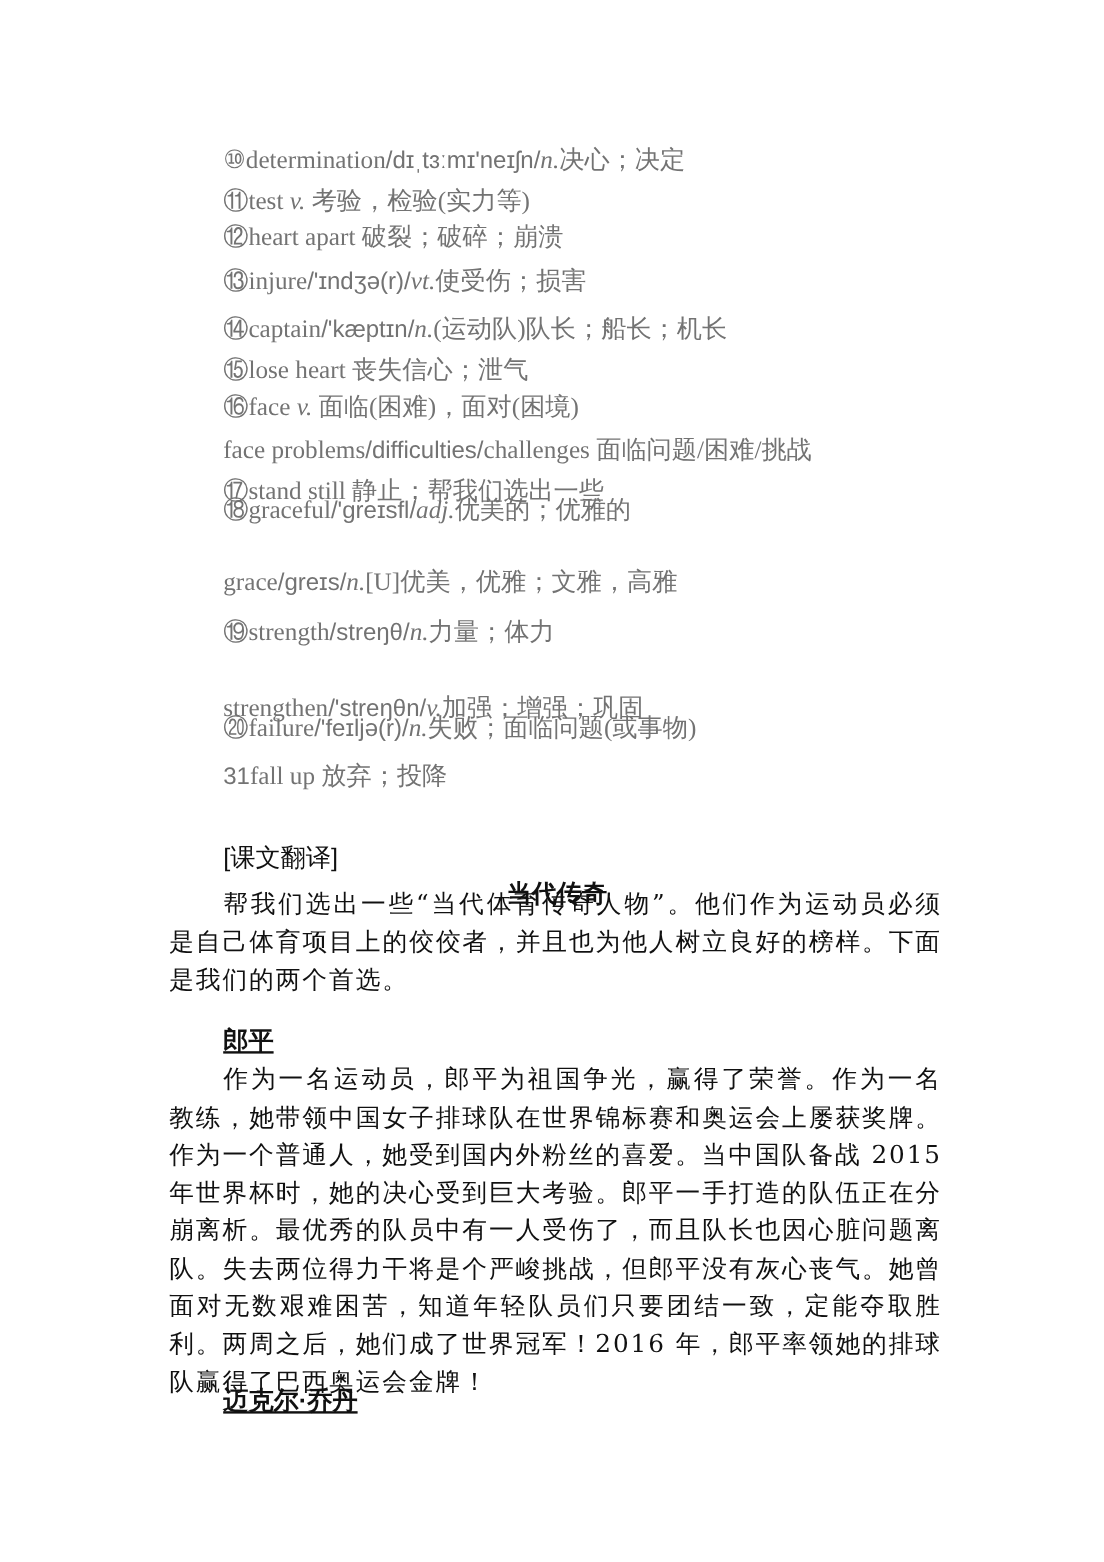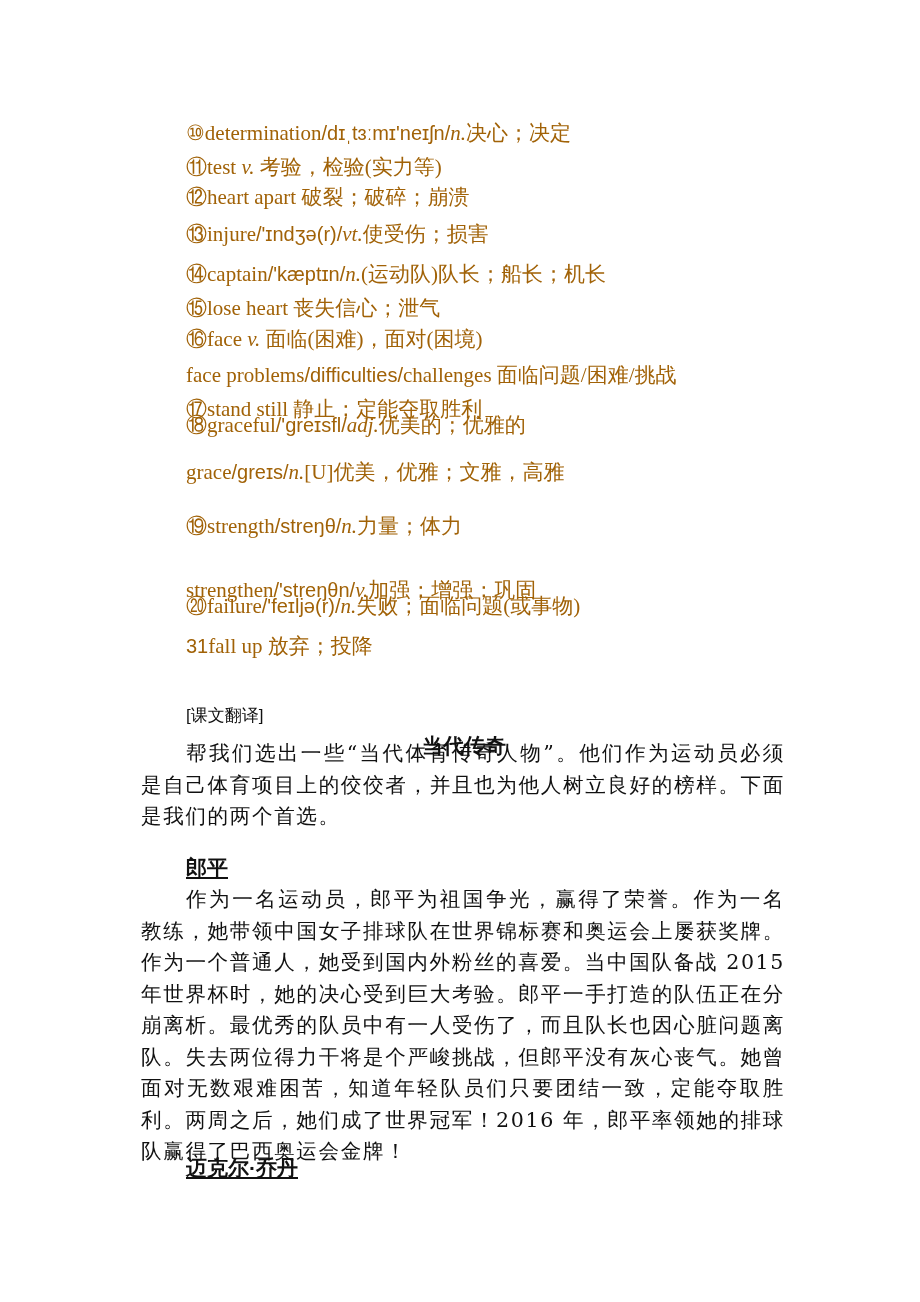--- a/index.html
+++ b/index.html
@@ -1,27 +1,27 @@
 <!DOCTYPE html>
 <html><head>
   <meta charset="utf-8">
   <style>
     html, body { margin: 0; padding: 0; background: #ffffff; }
     body { width: 920px; height: 1302px; position: relative; overflow: hidden; color: #111; }
     .vocab-line {
       position: absolute; left: 186px;
       font-family: "Liberation Serif", "DejaVu Serif", serif;
-      font-size: 21px; line-height: 26px; white-space: nowrap; color: #a16207;
+      font-size: 21px; line-height: 26px; white-space: nowrap; color: #737373;
     }
     .phon { font-family: "Liberation Sans", "DejaVu Sans", sans-serif; font-size: 20px; }
     .pos { font-style: italic; }
     .heading {
       position: absolute; left: 186px;
       font-family: "Liberation Sans", "DejaVu Sans", sans-serif;
-      font-size: 17px; line-height: 26px; color: #111; white-space: nowrap;
+      font-size: 21px; line-height: 26px; color: #111; white-space: nowrap;
     }
     .title {
       position: absolute; left: 0; width: 872px; text-align: center;
       top: 733px; font-family: "Liberation Sans", "DejaVu Sans", sans-serif;
       font-size: 21px; font-weight: bold; line-height: 26px; padding-left: 56px; box-sizing: border-box;
     }
     .para {
       position: absolute; left: 141px; width: 644px;
       font-family: "DejaVu Serif", "Liberation Serif", serif;
       font-size: 20.6px; line-height: 31.5px; letter-spacing: 1.6px;
@@ -38,23 +38,23 @@
 
 <div>
   <div class="vocab-line" style="top:120px"><span>⑩</span><span>determination</span><span class="phon">/dɪˌtɜːmɪ'neɪʃn/</span><span class="pos">n.</span><span>决心；决定</span></div>
   <div class="vocab-line" style="top:154px"><span>⑪</span><span>test </span><span class="pos">v.</span><span>  考验，检验(实力等)</span></div>
   <div class="vocab-line" style="top:184px"><span>⑫</span><span>heart apart  </span><span>破裂；破碎；崩溃</span></div>
   <div class="vocab-line" style="top:221px"><span>⑬</span><span>injure</span><span class="phon">/'ɪndʒə(r)/</span><span class="pos">vt.</span><span>使受伤；损害</span></div>
   <div class="vocab-line" style="top:261px"><span>⑭</span><span>captain</span><span class="phon">/'kæptɪn/</span><span class="pos">n.</span><span>(运动队)队长；船长；机长</span></div>
   <div class="vocab-line" style="top:295px"><span>⑮</span><span>lose heart </span><span>丧失信心；泄气</span></div>
   <div class="vocab-line" style="top:326px"><span>⑯</span><span>face </span><span class="pos">v.</span><span>  面临(困难)，面对(困境)</span></div>
   <div class="vocab-line" style="top:362px"><span>face problems</span><span class="phon">/difficulties/</span><span>challenges 面临问题/困难/挑战</span></div>
-  <div class="vocab-line" style="top:396px"><span>⑰</span><span>stand still </span><span>静止；定能夺取胜利</span></div>
+  <div class="vocab-line" style="top:396px"><span>⑰</span><span>stand still </span><span>静止；帮我们选出一些</span></div>
   <div class="vocab-line" style="top:412px"><span>⑱</span><span>graceful</span><span class="phon">/'greɪsfl/</span><span class="pos">adj.</span><span>优美的；优雅的</span></div>
-  <div class="vocab-line" style="top:459px"><span>grace</span><span class="phon">/greɪs/</span><span class="pos">n.</span><span>[U]优美，优雅；文雅，高雅</span></div>
+  <div class="vocab-line" style="top:472px"><span>grace</span><span class="phon">/greɪs/</span><span class="pos">n.</span><span>[U]优美，优雅；文雅，高雅</span></div>
   <div class="vocab-line" style="top:513px"><span>⑲</span><span>strength</span><span class="phon">/streŋθ/</span><span class="pos">n.</span><span>力量；体力</span></div>
   <div class="vocab-line" style="top:577px"><span>strengthen</span><span class="phon">/'streŋθn/</span><span class="pos">v.</span><span>加强；增强；巩固</span></div>
   <div class="vocab-line" style="top:593px"><span>⑳</span><span>failure</span><span class="phon">/'feɪljə(r)/</span><span class="pos">n.</span><span>失败；面临问题(或事物)</span></div>
   <div class="vocab-line" style="top:633px"><span class="phon">31</span><span>fall up </span><span>放弃；投降</span></div>
 </div>
 
 <div class="heading" style="top:703px">[课文翻译]</div>
 <div class="title">当代传奇</div>
 
 <p class="para" style="top:738px">帮我们选出一些“当代体育传奇人物”。他们作为运动员必须是自己体育项目上的佼佼者，并且也为他人树立良好的榜样。下面是我们的两个首选。</p>

